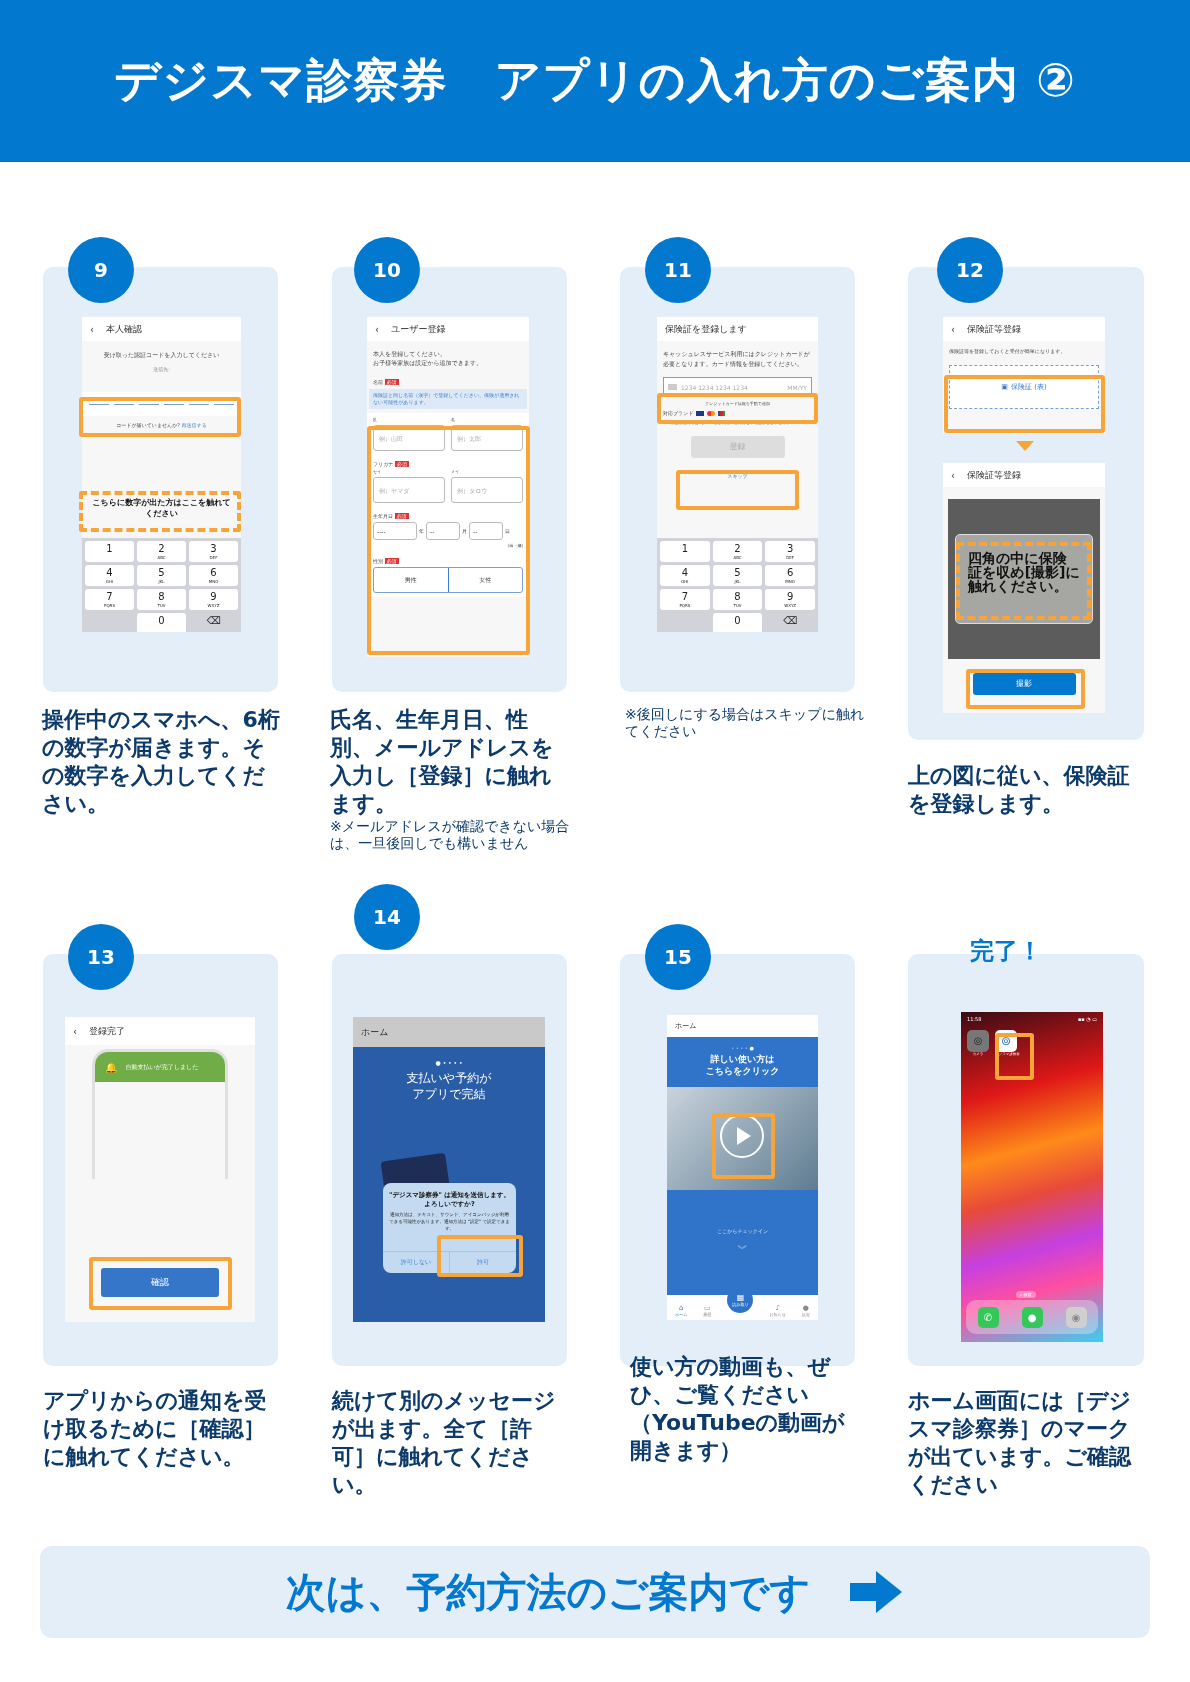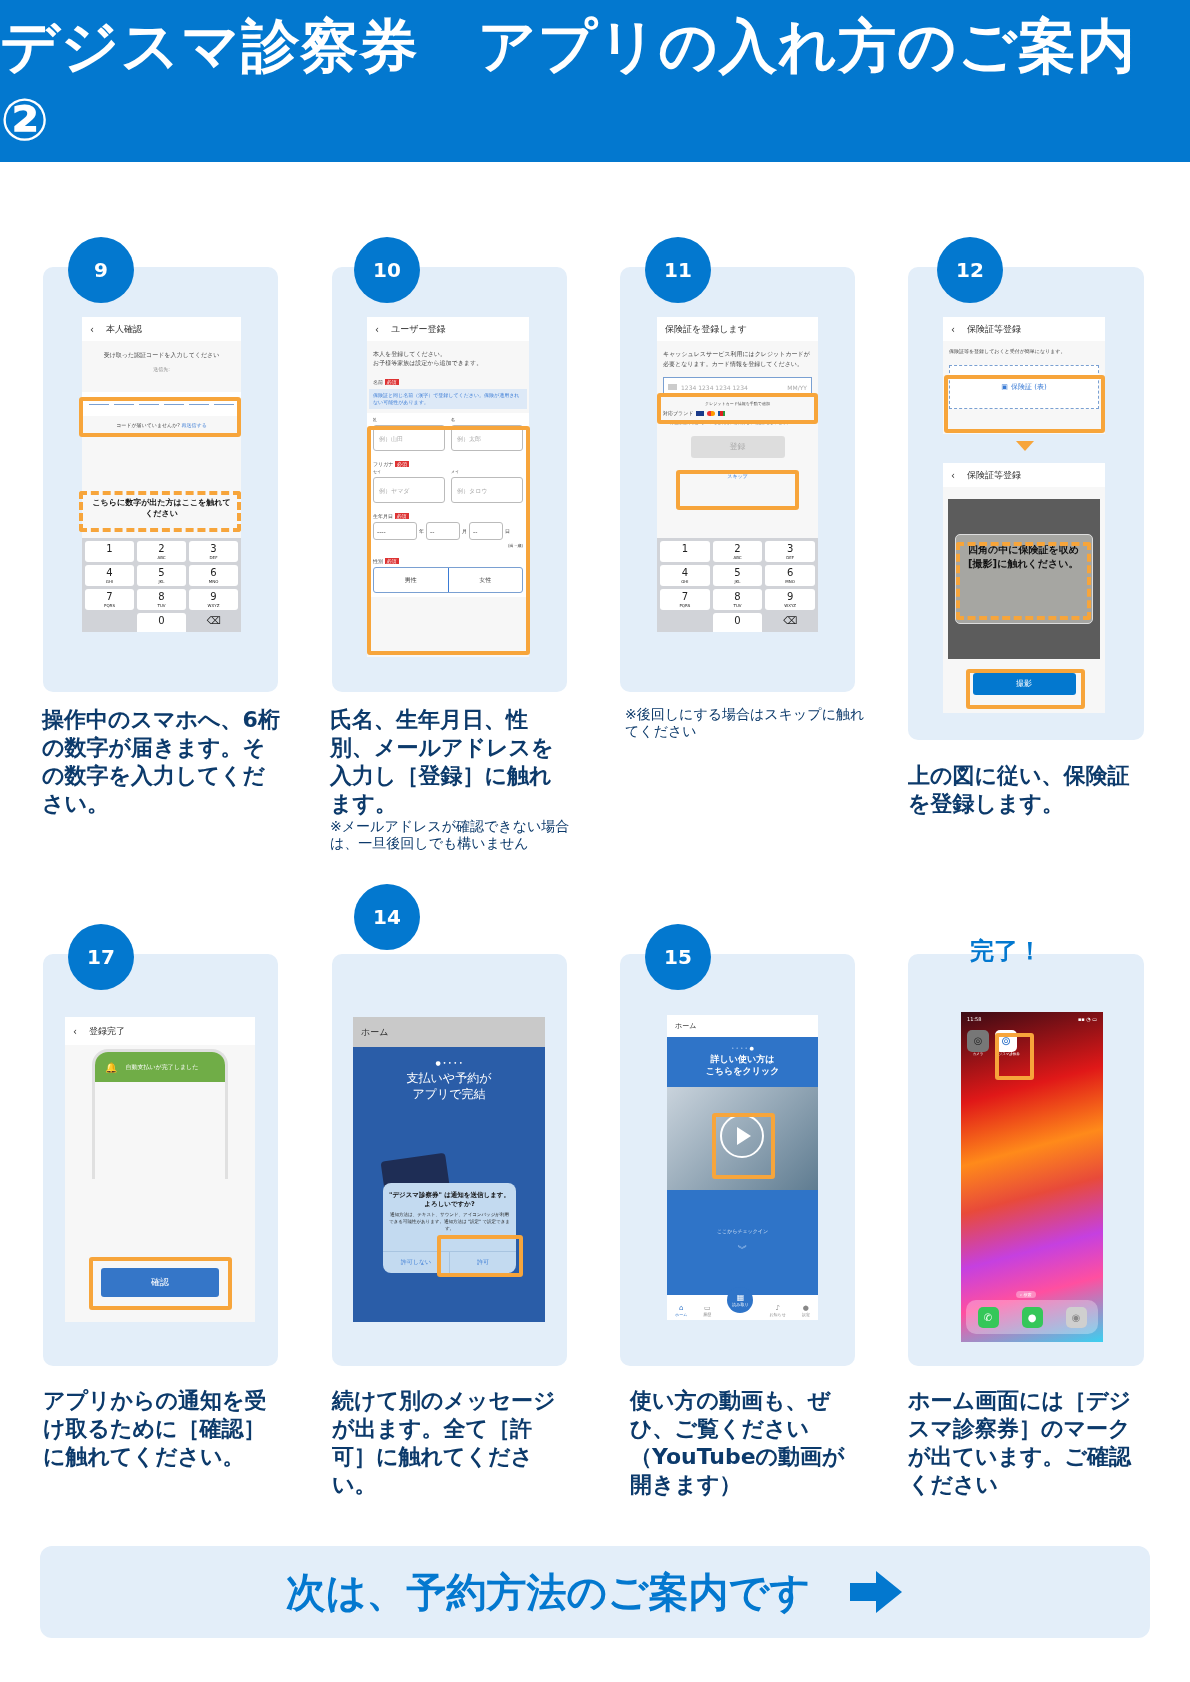--- a/index.html
+++ b/index.html
@@ -1,18 +1,18 @@
 <!DOCTYPE html>
 <html><head>
 <meta charset="utf-8">
 <style>
 *{box-sizing:border-box;margin:0;padding:0}
 body{width:1190px;height:1682px;background:#fff;font-family:"DejaVu Sans",sans-serif;position:relative;overflow:hidden;color:#0c3a6b}
 .header{position:absolute;left:0;top:0;width:1190px;height:162px;background:#0378cf;display:flex;align-items:center;justify-content:center}
-.header h1{color:#fff;font-size:58px;font-weight:bold;letter-spacing:1px}
+.header h1{color:#fff;font-size:46px;font-weight:bold;letter-spacing:1px}
 .card{position:absolute;background:#e3eef9;border-radius:10px}
 .badge{position:absolute;width:66px;height:66px;border-radius:50%;background:#0378cf;color:#fff;font-weight:bold;font-size:20px;display:flex;align-items:center;justify-content:center}
 .shot{position:absolute;background:#f7f7f7;overflow:hidden;font-size:7px;color:#444}
 .shot .bar{background:#fff;height:24px;display:flex;align-items:center;padding-left:8px;font-size:9px;color:#333}
 .shot .bar .chev{margin-right:12px;font-size:10px}
 .orange{position:absolute;border:4px solid #f7a53b;border-radius:3px}
 .orange.dash{border-style:dashed}
 .desc{position:absolute;font-weight:bold;font-size:22px;line-height:28px;color:#0c3a6b}
 .note{font-weight:normal;font-size:14px;line-height:17px;color:#0c3a6b}
 .kbd{position:absolute;left:0;right:0;background:#d1d3d8;display:grid;grid-template-columns:1fr 1fr 1fr;gap:3px;padding:3px}
@@ -181,30 +181,30 @@
 </div>
 <div class="orange" style="left:944px;top:375px;width:161px;height:58px"></div>
 <div style="position:absolute;left:1016px;top:441px;width:0;height:0;border-left:9px solid transparent;border-right:9px solid transparent;border-top:10px solid #f7a53b"></div>
 <div class="shot" style="left:943px;top:463px;width:162px;height:250px">
   <div class="bar">
       <span class="chev">‹</span>
       <span>保険証等登録</span>
     </div>
   <div style="margin:12px 5px 0;height:160px;background:#5c5c5c;position:relative">
     <div style="position:absolute;left:7px;right:7px;top:35px;height:90px;background:#a6a6a2;border:1px solid #ddd;border-radius:5px"></div>
-    <div style="position:absolute;left:20px;right:20px;top:44px;font-size:10px;font-weight:bold;color:#111;line-height:14px">四角の中に保険証を収め[撮影]に触れください。</div>
+    <div style="position:absolute;left:20px;right:20px;top:52px;font-size:14px;font-weight:bold;color:#111;line-height:14px">四角の中に保険証を収め[撮影]に触れください。</div>
   </div>
   <div class="btn" style="margin:14px auto 0;width:103px;height:22px;line-height:22px;background:#0378cf">撮影</div>
 </div>
 <div class="orange dash" style="left:956px;top:542px;width:135px;height:78px"></div>
 <div class="orange" style="left:966px;top:669px;width:119px;height:40px"></div>
 <div class="desc" style="left:908px;top:762px;width:240px">上の図に従い、保険証を登録します。</div>
 
 <div class="card" style="left:43px;top:954px;width:235px;height:412px"></div>
-<div class="badge" style="left:68px;top:924px">17</div>
+<div class="badge" style="left:68px;top:924px">13</div>
 <div class="shot" style="left:65px;top:1017px;width:190px;height:305px">
   <div class="bar" style="height:28px">
       <span class="chev">‹</span>
       <span>登録完了</span>
     </div>
   <div style="margin:4px auto 0;width:136px;height:130px;border:3px solid #e0e0e0;border-bottom:none;border-radius:16px 16px 0 0;background:#f7f7f7;overflow:hidden">
     <div style="background:#70ad47;height:30px;display:flex;align-items:center;padding-left:10px;color:#fff;font-size:6px">
       <span style="margin-right:8px;font-size:10px">🔔</span>
         <span>自動支払いが完了しました</span>
     </div>
@@ -257,21 +257,21 @@
     <div style="text-align:center"><div style="font-size:7px">▭</div><span>履歴</span></div>
     <div style="text-align:center;width:26px;height:26px;border-radius:50%;background:#2f74c8;color:#fff;margin-bottom:4px;display:flex;flex-direction:column;align-items:center;justify-content:center">
         <div style="font-size:8px">▦</div>
         <span>読み取り</span>
       </div>
     <div style="text-align:center"><div style="font-size:7px">♪</div><span>お知らせ</span></div>
     <div style="text-align:center"><div style="font-size:7px">●</div><span>設定</span></div>
   </div>
 </div>
 <div class="orange" style="left:712px;top:1113px;width:63px;height:66px"></div>
-<div class="desc" style="left:630px;top:1387px;width:230px">使い方の動画も、ぜひ、ご覧ください（YouTubeの動画が開きます）</div>
+<div class="desc" style="left:630px;top:1353px;width:230px">使い方の動画も、ぜひ、ご覧ください（YouTubeの動画が開きます）</div>
 
 <div class="card" style="left:908px;top:954px;width:236px;height:412px"></div>
 <div class="kanryo">完了！</div>
 <div class="shot" style="left:961px;top:1012px;width:142px;height:330px;background:linear-gradient(165deg,#3a0b14 0%,#e01818 25%,#ff8a1a 42%,#e84a3a 55%,#c540e0 70%,#ff4fa0 82%,#3ad0f0 100%)">
   <div style="display:flex;justify-content:space-between;padding:4px 6px;color:#fff;font-size:5px">
       <span>11:58</span>
       <span>▪▪ ◔ ▭</span>
     </div>
   <div style="display:flex;gap:6px;padding:4px 6px">
     <div style="text-align:center">

